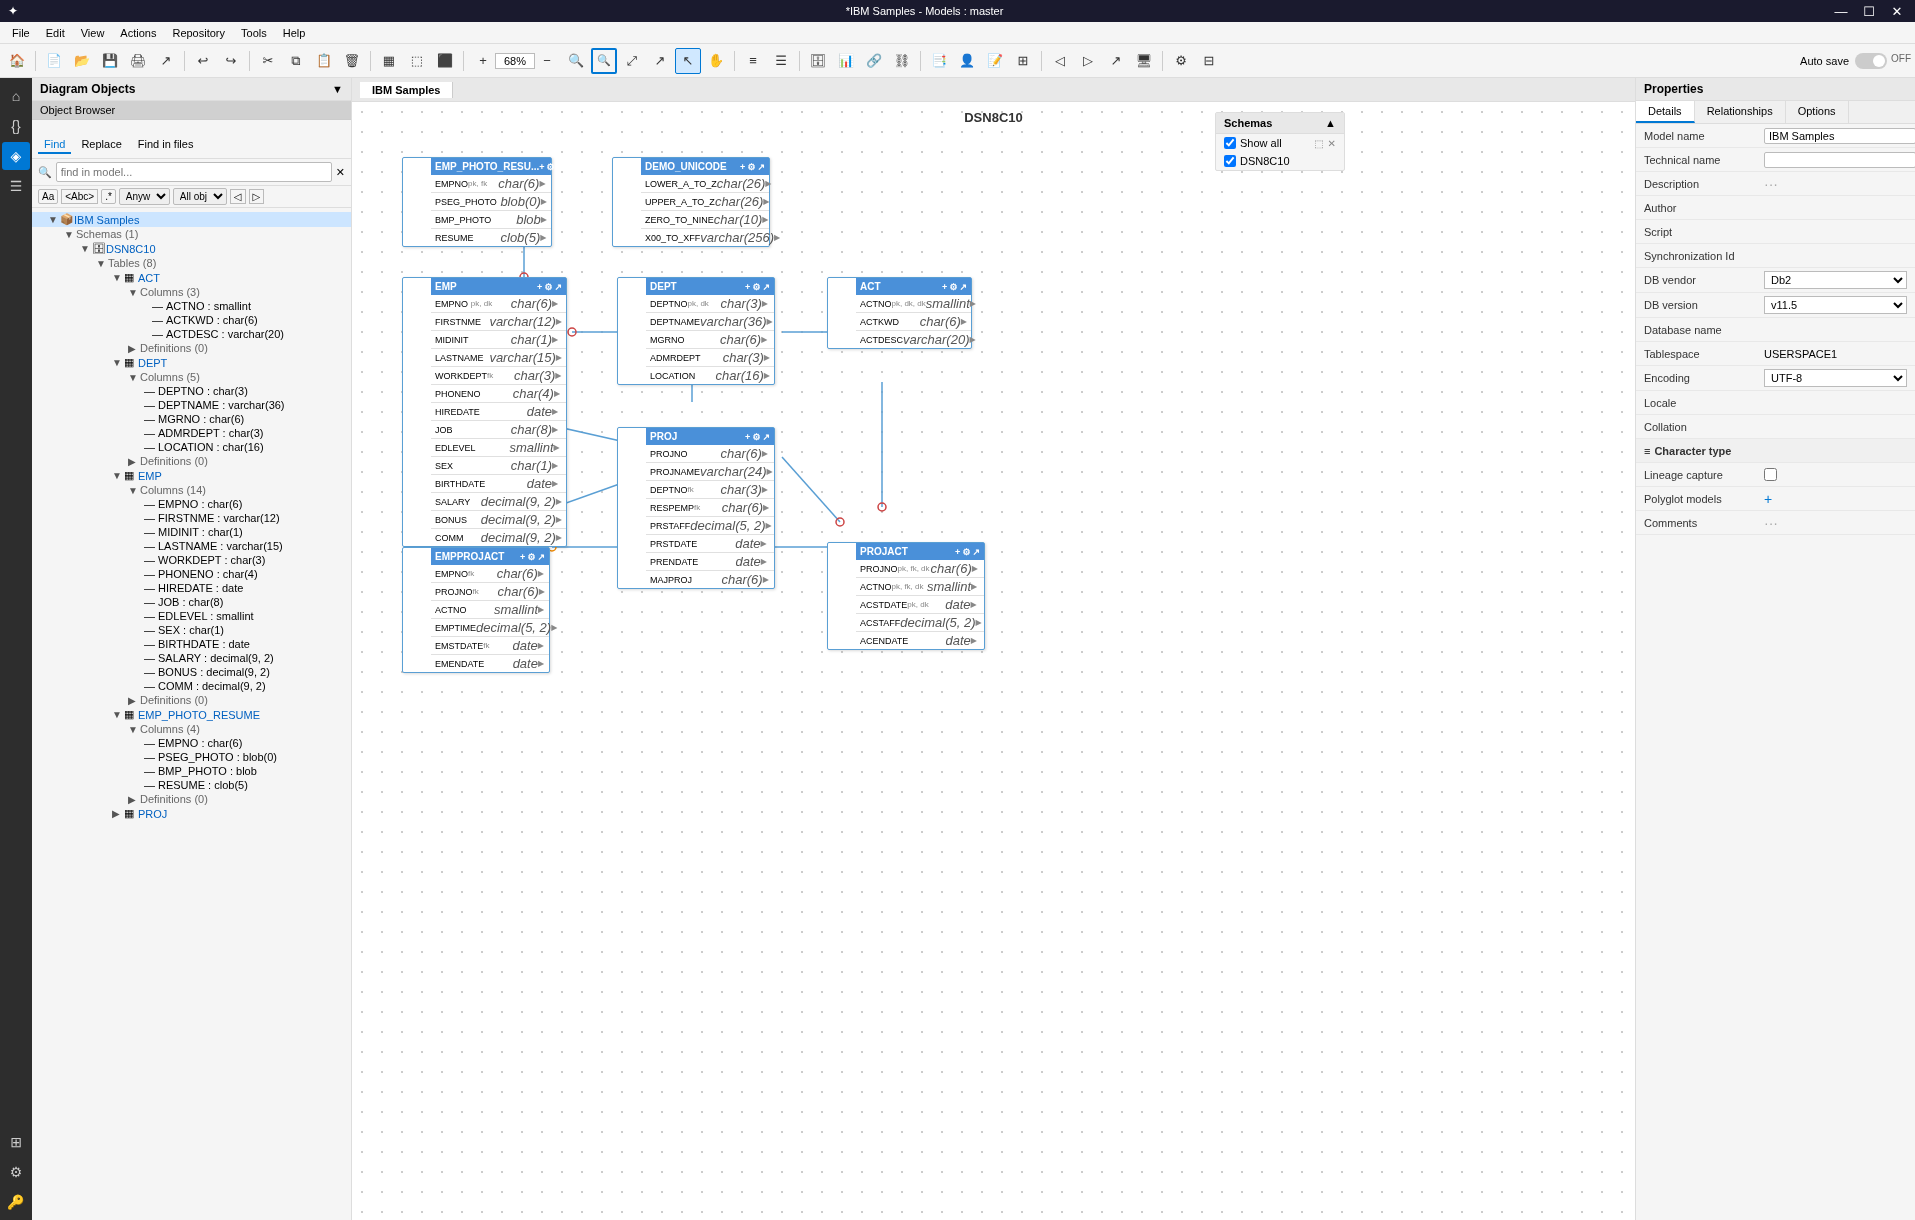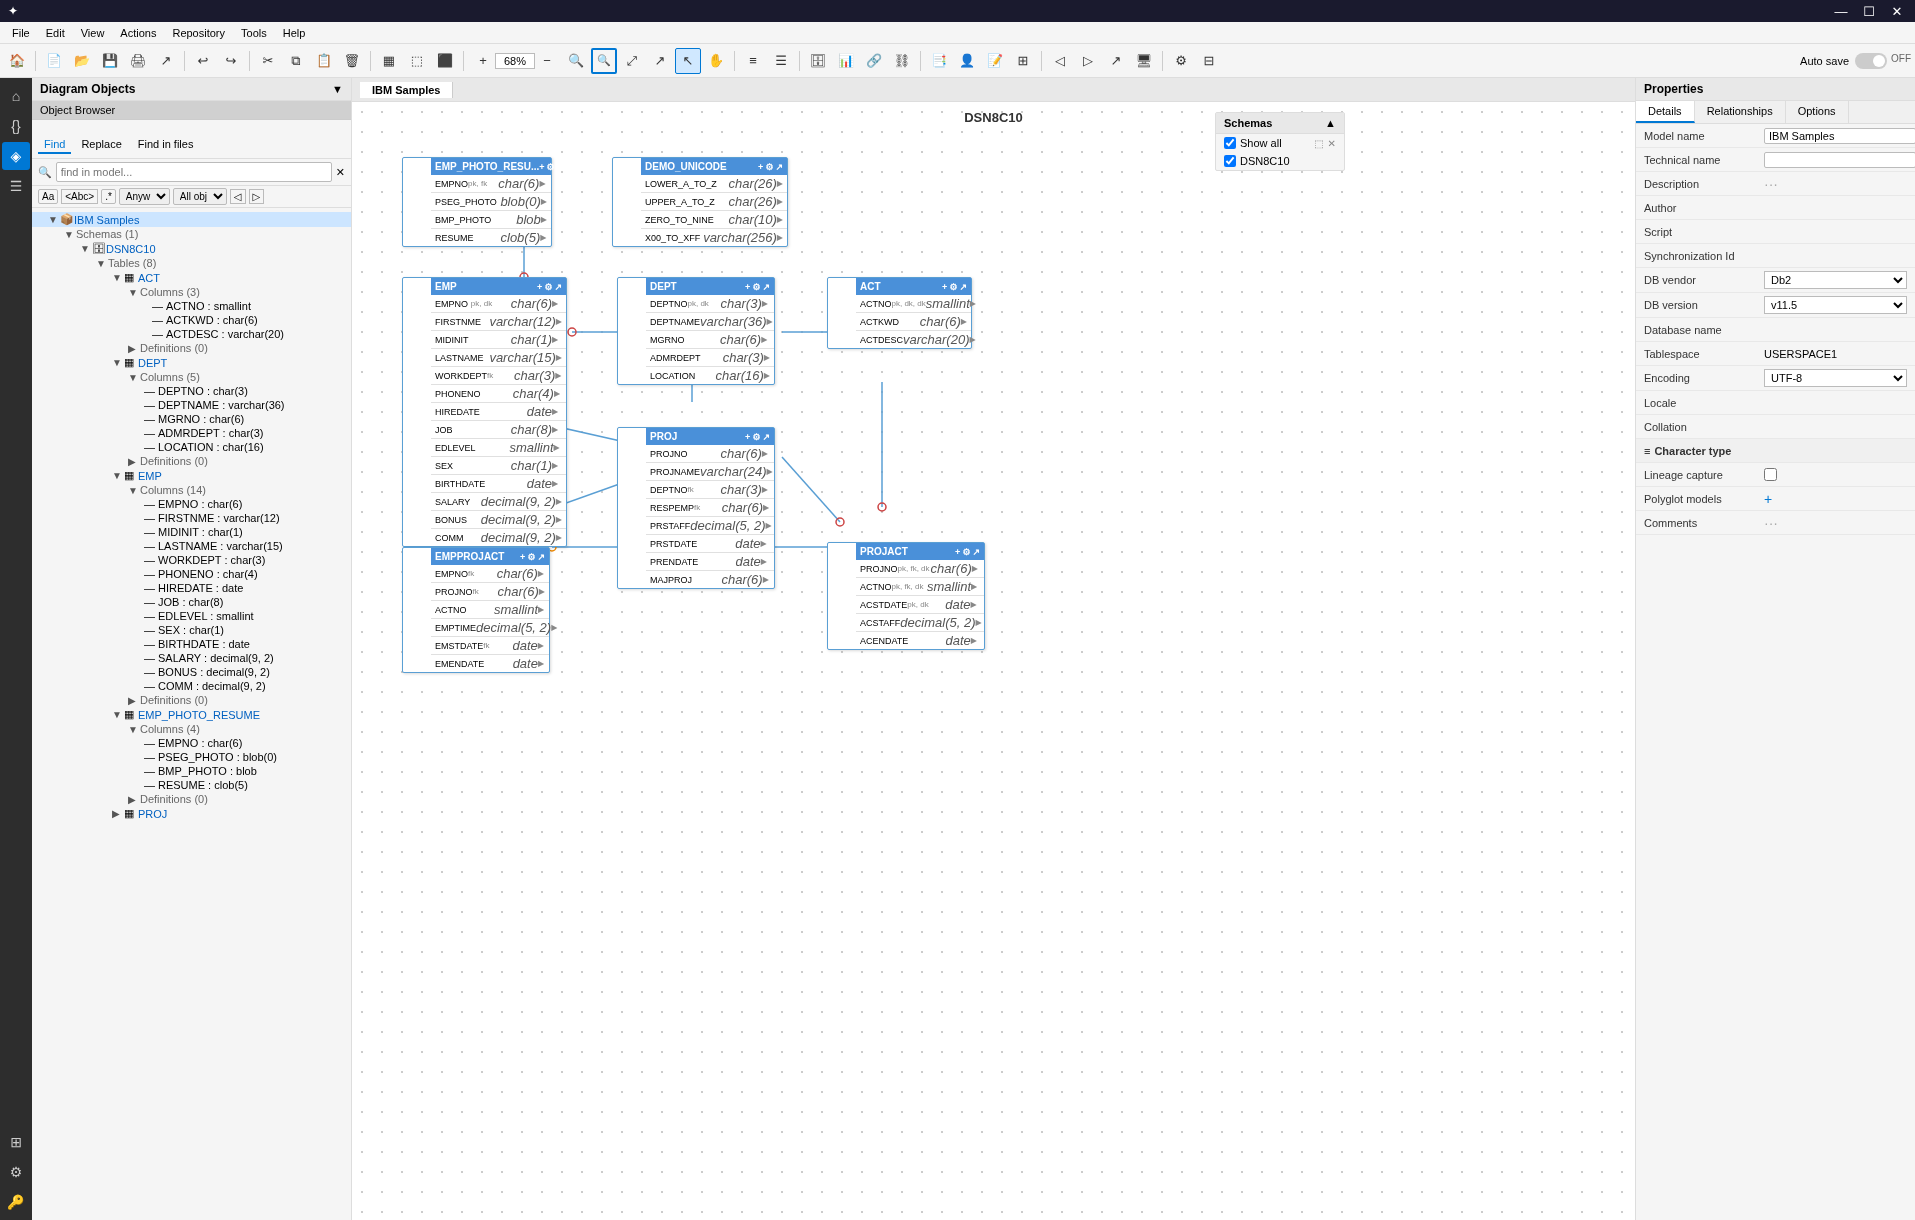--- a/index.html
+++ b/index.html
@@ -110,20 +110,21 @@
     .sidebar-icon.active { background: #0078d4; color: #fff; }
     .sidebar-icon.bottom { margin-top: auto; }
   </style>
 </head>
 <body>
 
 <div class="titlebar">
   <div class="titlebar-left">
     <span style="font-size:12px;">✦</span>
   </div>
+  <span class="titlebar-title">*IBM Samples - Models : master</span>
   <div class="titlebar-controls">
     <button class="titlebar-btn">—</button>
     <button class="titlebar-btn">☐</button>
     <button class="titlebar-btn">✕</button>
   </div>
 </div>
 
 <div class="menubar">
   <span class="menubar-item">File</span>
   <span class="menubar-item">Edit</span>
@@ -785,21 +786,21 @@
               </div>
             <div class="erd-table-row">
                 <span class="erd-col-name">RESUME</span>
                 <span class="erd-col-key"></span>
                 <span class="erd-col-type">clob(5)</span>
                 <span class="erd-col-icon">▶</span>
               </div>
           </div>
         </div>
 
-        <div class="erd-table" style="left:260px; top:55px; width:176px;">
+        <div class="erd-table" style="left:260px; top:55px; width:158px;">
           <div class="erd-table-header">
             <span>DEMO_UNICODE</span>
             <div class="erd-table-header-icons">
                 <span>+</span>
                 <span>⚙</span>
                 <span>↗</span>
               </div>
           </div>
           <div class="erd-table-body">
             <div class="erd-table-row">

